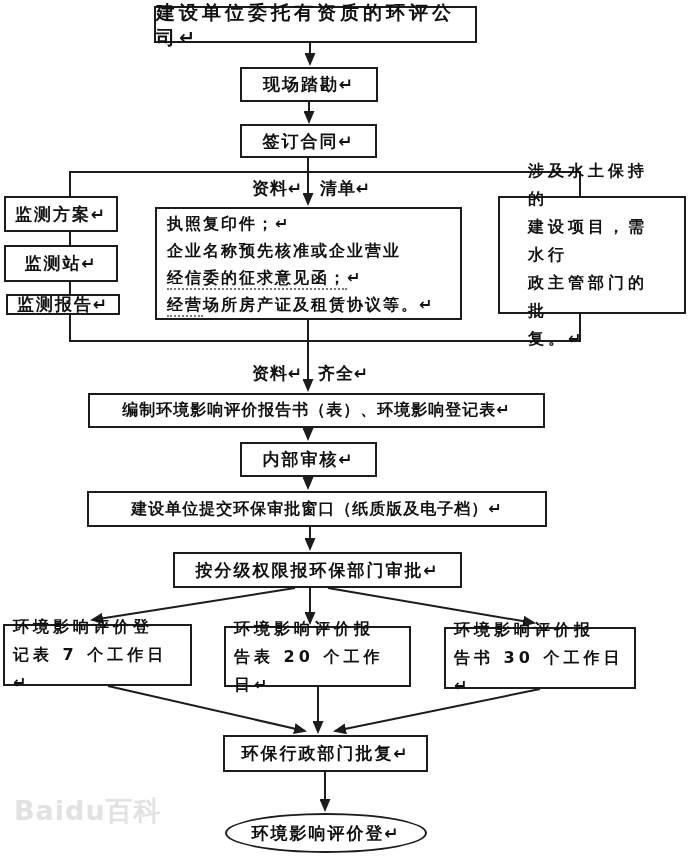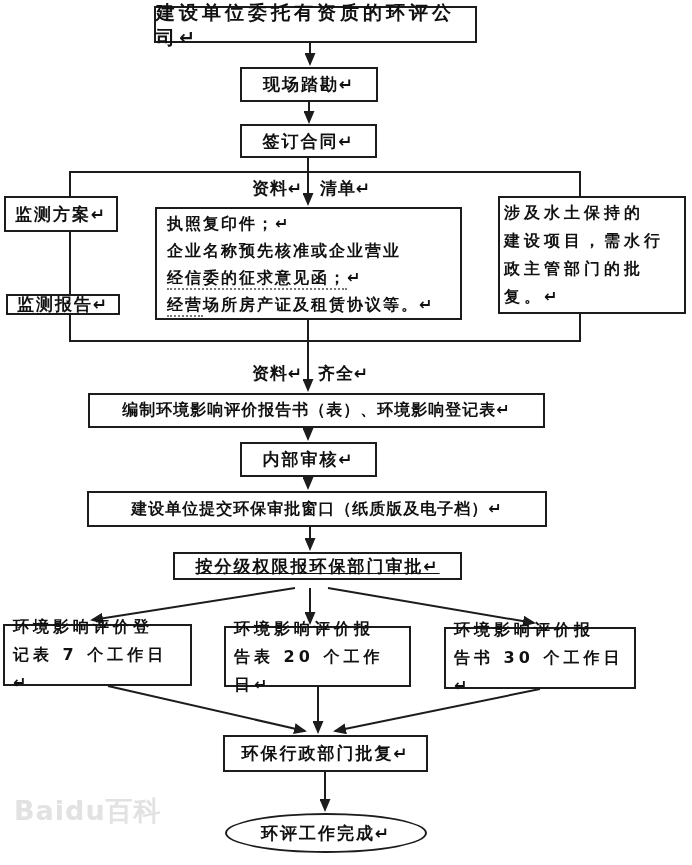--- a/index.html
+++ b/index.html
@@ -12,21 +12,21 @@
   .node{
     position:absolute;z-index:2;background:#ffffff;border:2px solid #1c1c1c;
     display:flex;align-items:center;justify-content:center;
     font-size:17px;letter-spacing:2px;line-height:1.3;box-sizing:border-box;
     text-align:left;
   }
   .node.multiline{flex-direction:column;align-items:flex-start;justify-content:center;text-align:left;}
   .node.big{font-size:19px;letter-spacing:4px;}
   .node.wide{font-size:16px;letter-spacing:1px;}
   .materials-box{font-size:16px;letter-spacing:2px;line-height:27px;padding:6px 10px;}
-  .water-box{font-size:16px;letter-spacing:4px;line-height:28px;padding:6px 4px;}
+  .water-box{font-size:16px;letter-spacing:4px;line-height:28px;padding:6px 28px;}
   .branch-box{font-size:16px;letter-spacing:4px;line-height:28px;padding:2px 8px;}
   .flow-label{
     position:absolute;z-index:2;font-size:17px;letter-spacing:1px;color:#111;
     white-space:nowrap;
   }
   .ellipse{border-radius:50%;}
   .dotted-underline{border-bottom:2px dotted #777;padding-bottom:1px;}
   .watermark{
     position:absolute;z-index:0;left:14px;top:793px;
     font-size:27px;font-weight:bold;letter-spacing:1px;color:#e2e2e2;
@@ -80,20 +80,23 @@
   <div class="node" style="left:240px;top:124px;width:137px;height:34px;">
     <span>签订合同↵</span>
   </div>
 
   <div class="flow-label" style="left:252px;top:177px;">资料↵</div>
   <div class="flow-label" style="left:320px;top:177px;">清单↵</div>
 
   <div class="node" style="left:4px;top:196px;width:114px;height:36px;">
     <span>监测方案↵</span>
   </div>
+  <div class="node" style="left:4px;top:245px;width:114px;height:37px;">
+    <span>监测站↵</span>
+  </div>
   <div class="node" style="left:6px;top:294px;width:114px;height:21px;">
     <span>监测报告↵</span>
   </div>
 
   <div class="node multiline materials-box" style="left:155px;top:207px;width:307px;height:113px;">
     <div>执照复印件；↵</div>
     <div>企业名称预先核准或企业营业</div>
     <div>
       <span class="dotted-underline">经信委的征求意见函；</span><span>↵</span>
     </div>
@@ -117,21 +120,21 @@
   </div>
 
   <div class="node" style="left:240px;top:442px;width:137px;height:35px;">
     <span>内部审核↵</span>
   </div>
 
   <div class="node wide" style="left:87px;top:491px;width:460px;height:36px;">
     <span>建设单位提交环保审批窗口（纸质版及电子档）↵</span>
   </div>
 
-  <div class="node" style="left:173px;top:552px;width:289px;height:28px;text-decoration:underline;">
+  <div class="node" style="left:173px;top:552px;width:289px;height:36px;">
     <span>按分级权限报环保部门审批↵</span>
   </div>
 
   <div class="node multiline branch-box" style="left:3px;top:624px;width:189px;height:62px;">
     <div>环境影响评价登</div>
     <div>记表 7 个工作日↵</div>
   </div>
 
   <div class="node multiline branch-box" style="left:224px;top:626px;width:187px;height:61px;">
     <div>环境影响评价报</div>
@@ -141,16 +144,16 @@
   <div class="node multiline branch-box" style="left:444px;top:627px;width:192px;height:62px;">
     <div>环境影响评价报</div>
     <div>告书 30 个工作日↵</div>
   </div>
 
   <div class="node" style="left:223px;top:735px;width:205px;height:37px;">
     <span>环保行政部门批复↵</span>
   </div>
 
   <div class="node ellipse" style="left:225px;top:813px;width:202px;height:40px;">
-    <span>环评工作完成↵</span>
+    <span>环境影响评价登↵</span>
   </div>
 
 </div>
 
 </body></html>

